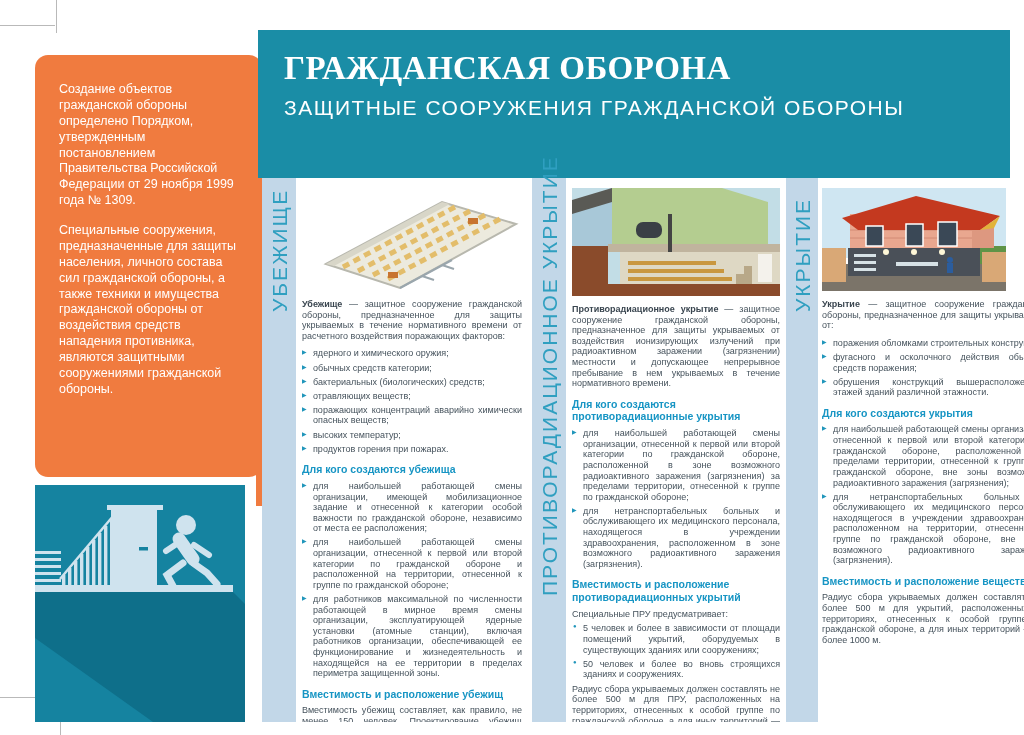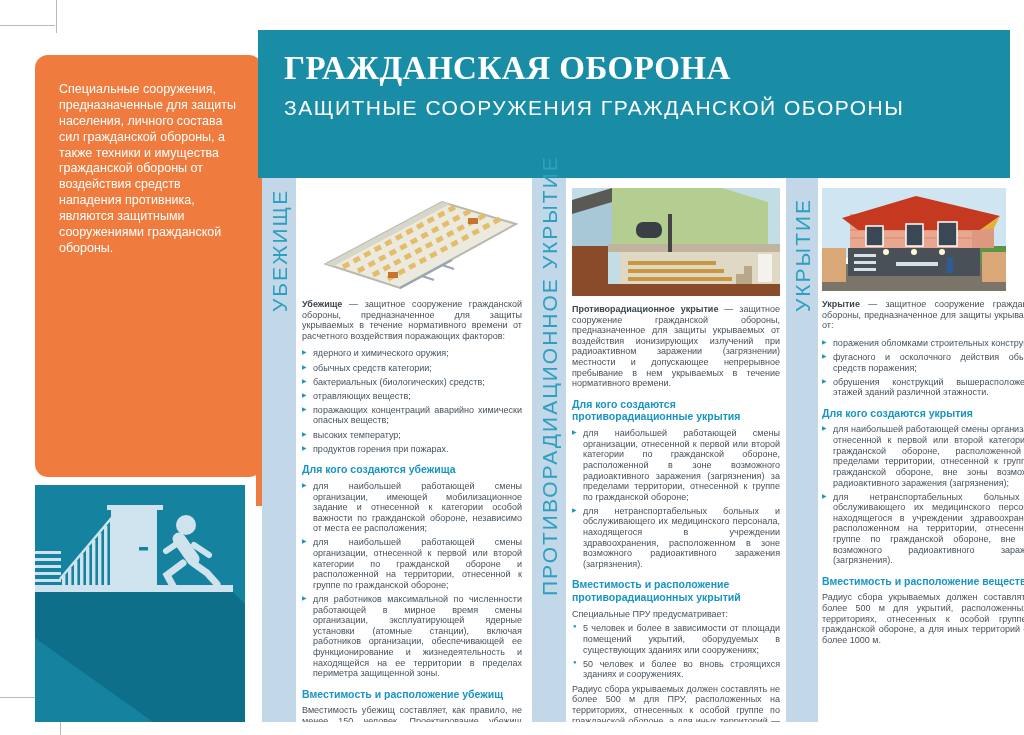--- a/index.html
+++ b/index.html
@@ -49,20 +49,21 @@
 </style>
 </head>
 <body>
 
 <div class="cropmark" style="left:0;top:25px;width:55px;height:1px;"></div>
 <div class="cropmark" style="left:56px;top:0;width:1px;height:33px;"></div>
 <div class="cropmark" style="left:0;top:697px;width:35px;height:1px;"></div>
 <div class="cropmark" style="left:60px;top:702px;width:1px;height:33px;"></div>
 
 <div class="sidebar">
+  <p>Создание объектов гражданской обороны определено Порядком, утвержденным постановлением Правительства Российской Федерации от 29 ноября 1999 года № 1309.</p>
   <p>Специальные сооружения, предназначенные для защиты населения, личного состава сил гражданской обороны, а также техники и имущества гражданской обороны от воздействия средств нападения противника, являются защитными сооружениями гражданской обороны.</p>
 </div>
 
 <div class="header">
   <div class="title">ГРАЖДАНСКАЯ ОБОРОНА</div>
   <div class="subtitle">ЗАЩИТНЫЕ СООРУЖЕНИЯ ГРАЖДАНСКОЙ ОБОРОНЫ</div>
 </div>
 
 <div class="picto">
   <svg width="210" height="237" viewBox="0 0 210 237">

